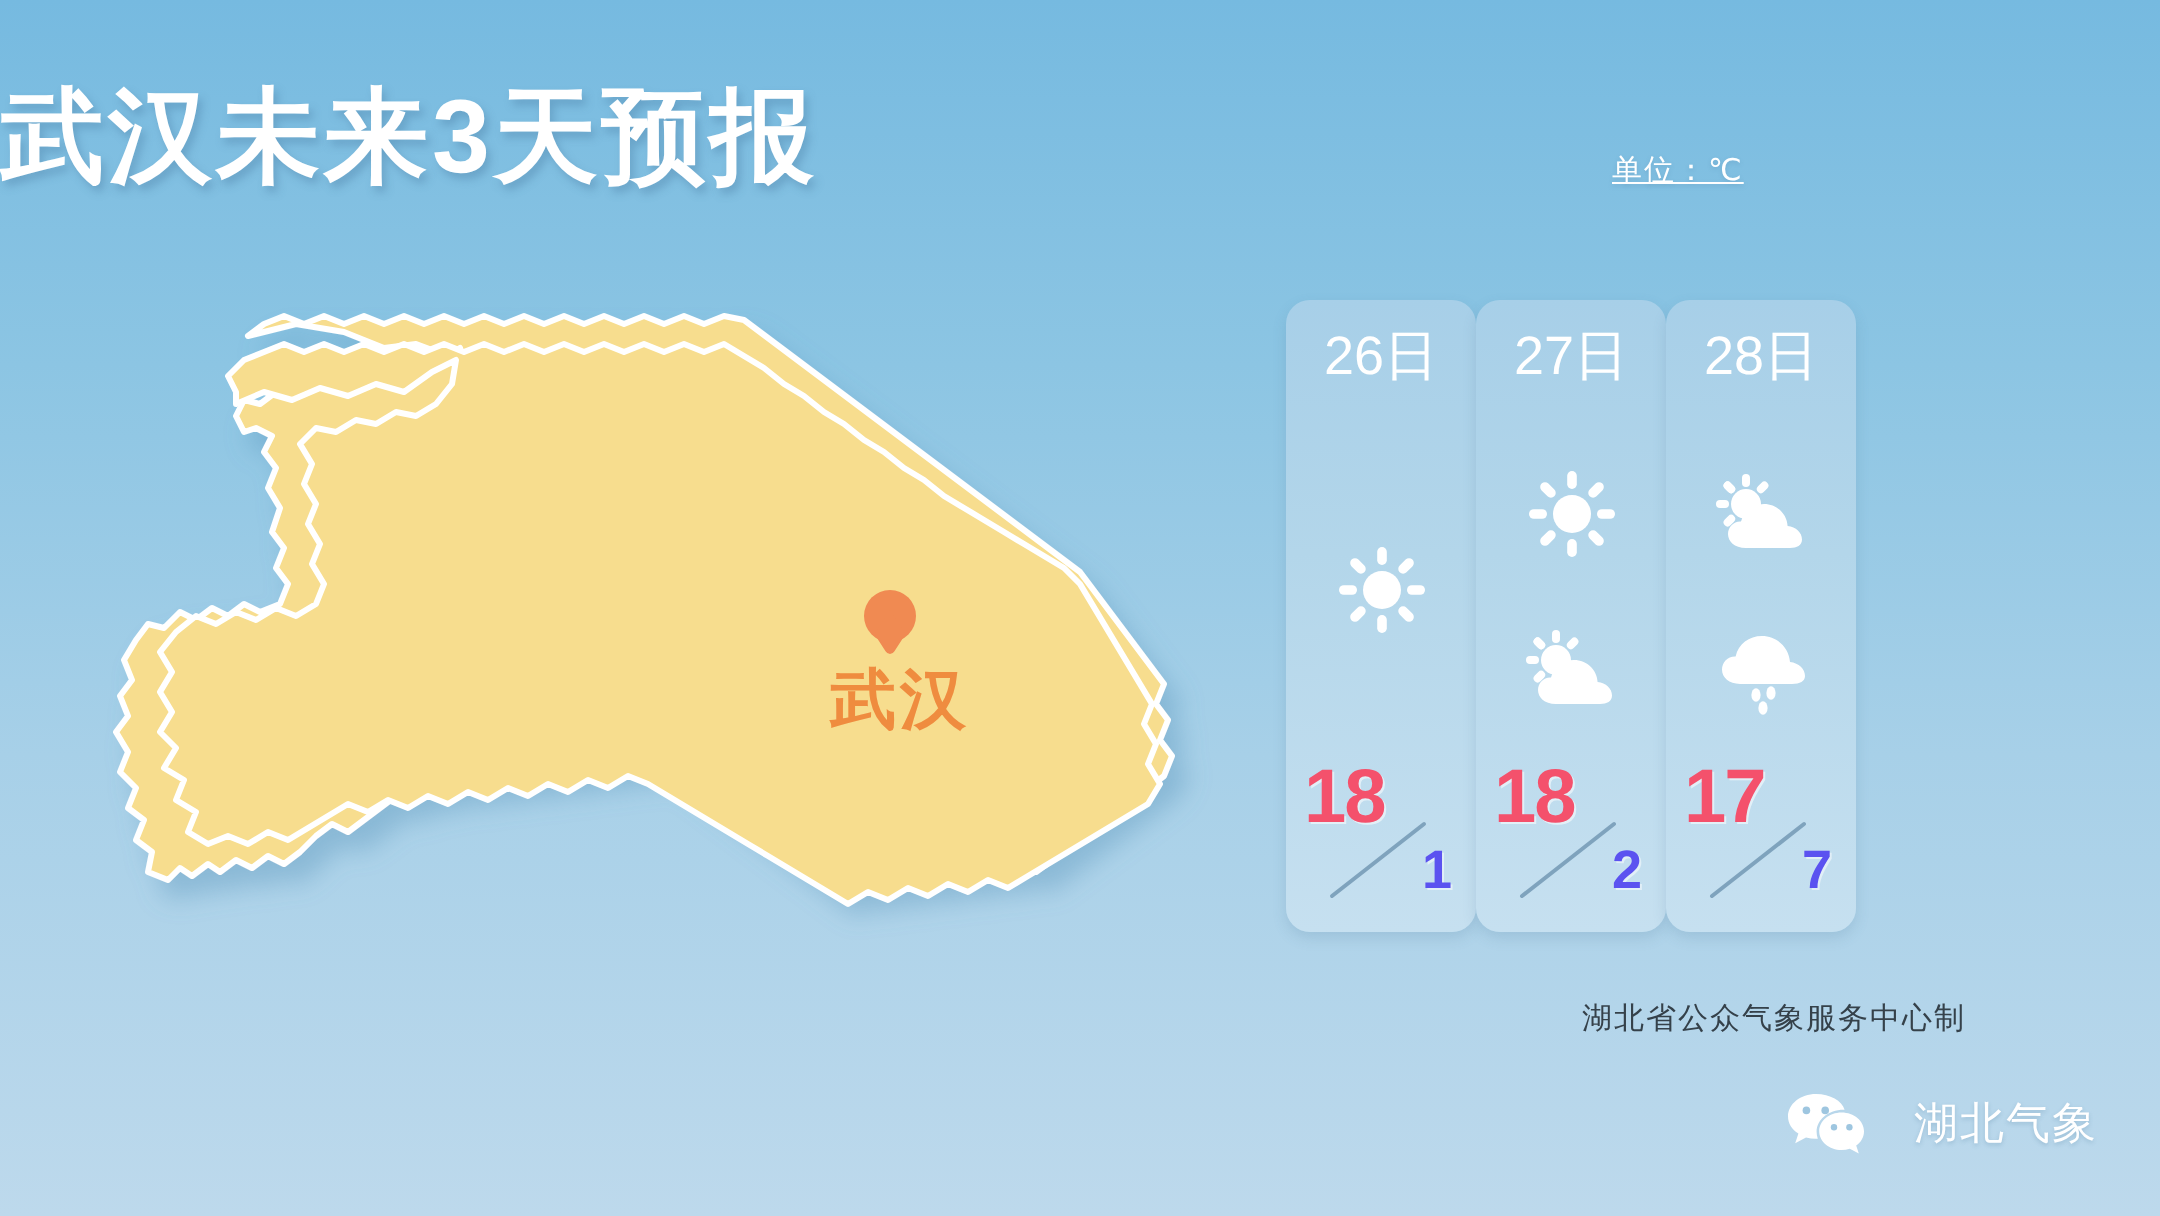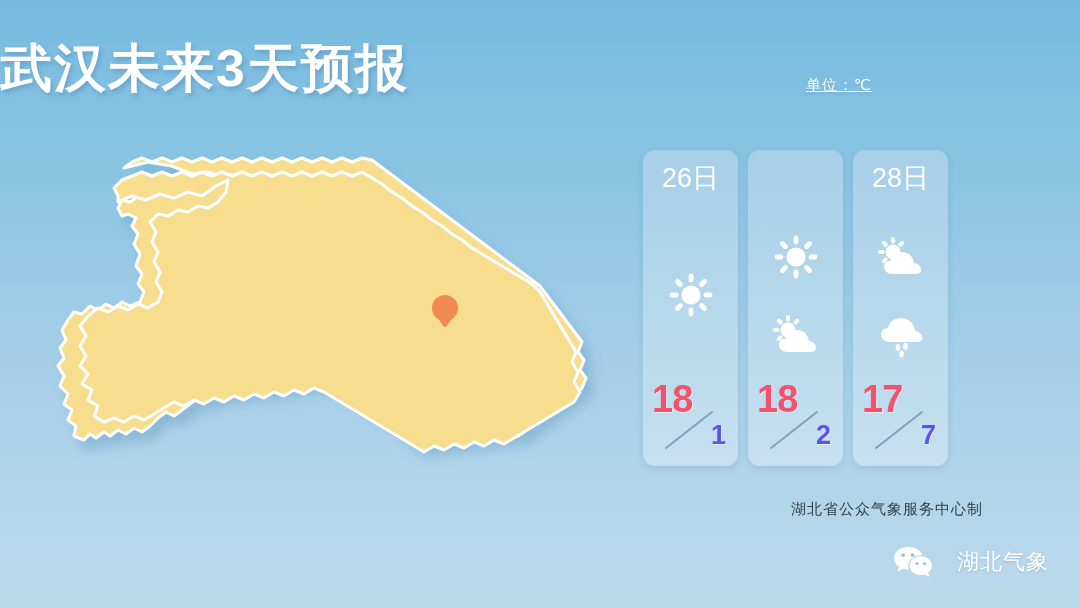--- a/index.html
+++ b/index.html
@@ -99,21 +99,20 @@
     letter-spacing: 2px;
     white-space: nowrap;
   }
 
   
   .cards {
     position: absolute;
     left: 643px;
     top: 150px;
     display: flex;
-    gap: 10px;
   }
   .card {
     position: relative;
     width: 95px;
     height: 316px;
     border-radius: 12px;
     background: linear-gradient(to bottom, #a7cfe8 0%, #b3d6ea 40%, #c6e0f0 100%);
     box-shadow: 0 3px 7px rgba(70,115,150,0.18);
   }
   .card-date {
@@ -291,20 +290,21 @@
            L170,22 L160,26 L150,22 L140,26 L130,22
            L120,26 L110,22 L100,26 L90,22 L80,26
            L70,30 L62,38 L66,46 Z"></path>
     </svg>
   </div>
 
   <div class="city-pin">
     <div class="bulb"></div>
     <div class="tip"></div>
   </div>
+  <div class="city-label">武汉</div>
 
   <div class="cards">
 
     <div class="card">
       <div class="card-date">26日</div>
       <div class="icon-zone">
         <div class="icon-slot slot-single">
           <svg width="48" height="48" viewBox="0 0 48 48" aria-hidden="true">
             <circle cx="24" cy="24" r="9.5" fill="#ffffff"></circle>
             <g fill="#ffffff">
@@ -325,20 +325,21 @@
         <div class="temp-slash">
           <svg width="56" height="44" viewBox="0 0 56 44" aria-hidden="true">
             <line x1="4" y1="40" x2="50" y2="4" stroke="#7fa3bd" stroke-width="2" stroke-linecap="round"></line>
           </svg>
         </div>
         <div class="temp-lo">1</div>
       </div>
     </div>
 
     <div class="card">
+      <div class="card-date">27日</div>
       <div class="icon-zone">
         <div class="icon-slot slot-a">
           <svg width="48" height="48" viewBox="0 0 48 48" aria-hidden="true">
             <circle cx="24" cy="24" r="9.5" fill="#ffffff"></circle>
             <g fill="#ffffff">
               <rect x="21.6" y="2.5" width="4.8" height="9" rx="2.4"></rect>
               <rect x="21.6" y="36.5" width="4.8" height="9" rx="2.4"></rect>
               <rect x="2.5" y="21.6" width="9" height="4.8" rx="2.4"></rect>
               <rect x="36.5" y="21.6" width="9" height="4.8" rx="2.4"></rect>
               <rect x="21.6" y="2.5" width="4.8" height="9" rx="2.4" transform="rotate(45 24 24)"></rect>

